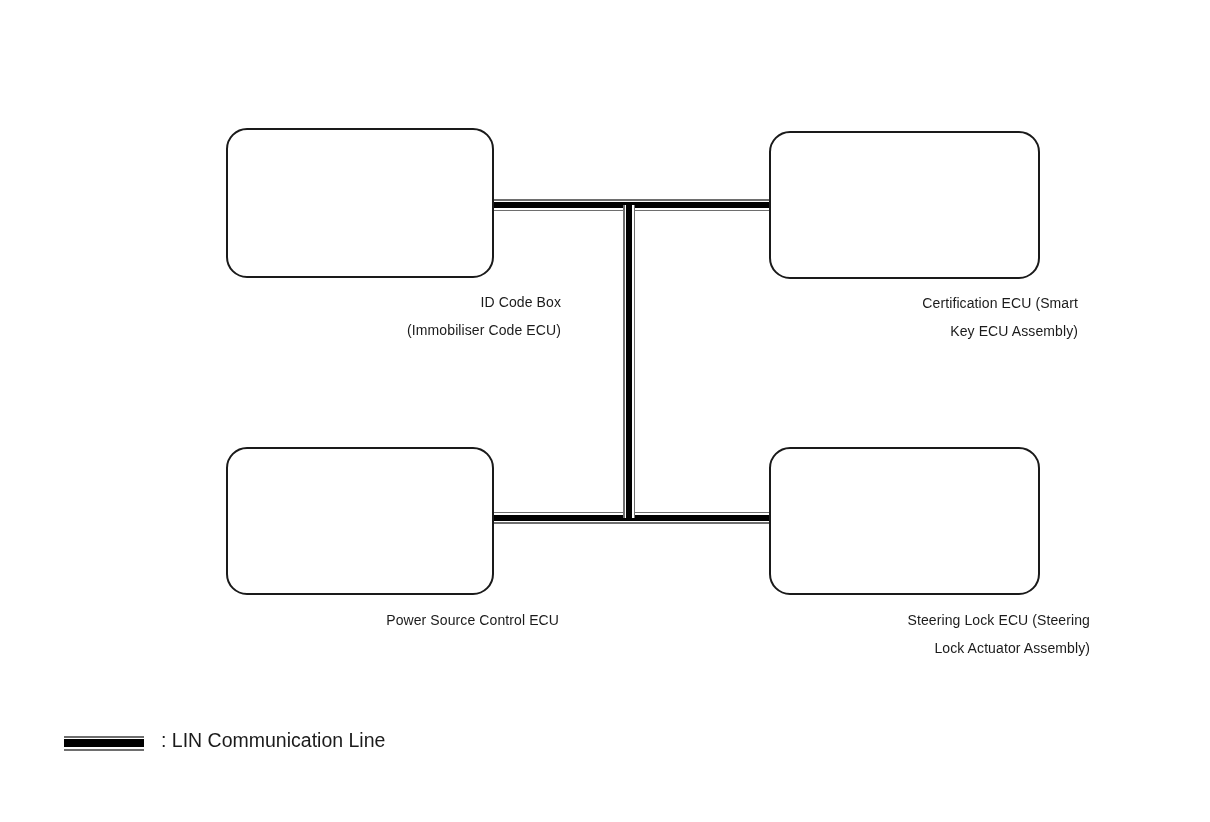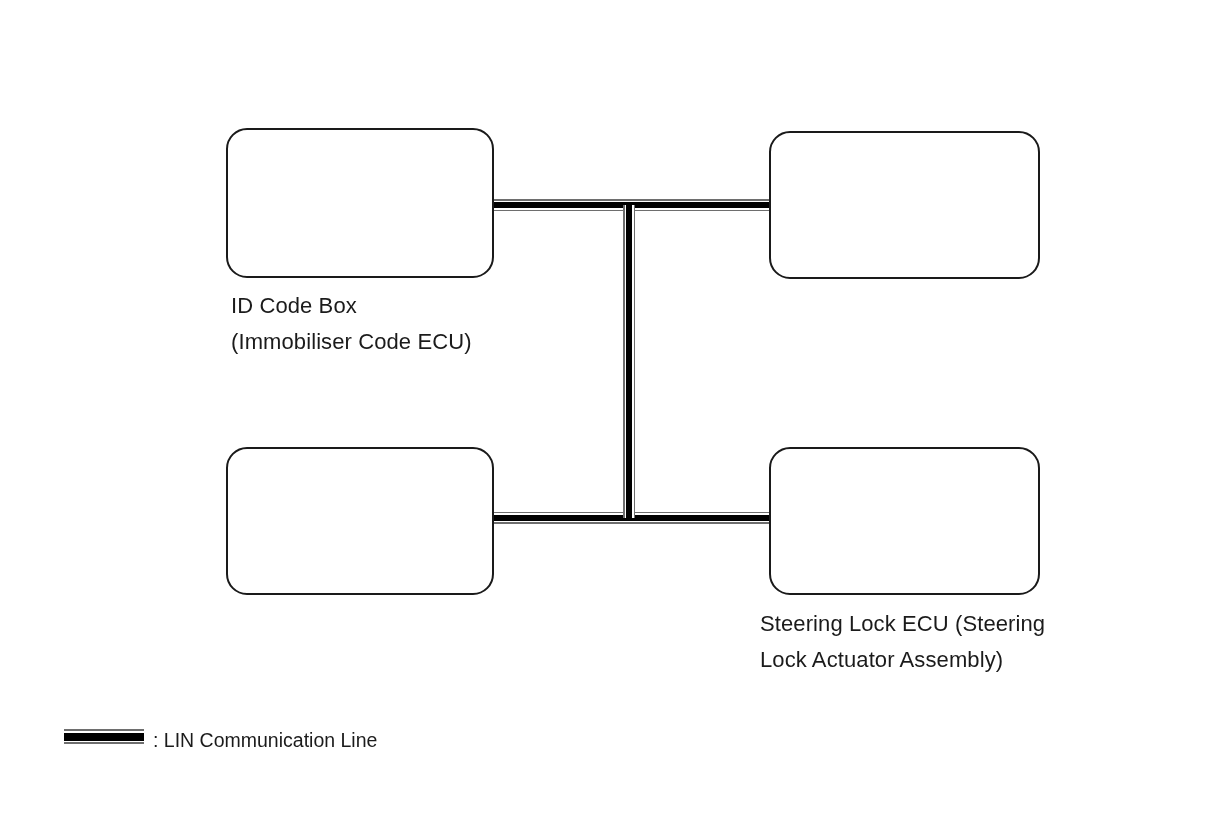--- a/index.html
+++ b/index.html
@@ -26,25 +26,26 @@
     box-sizing: border-box;
     background: #ffffff;
     border: 2.5px solid #1a1a1a;
     border-radius: 21px;
   }
 
   
   .ecu-label {
     position: absolute;
     font-family: "Liberation Sans", sans-serif;
-    font-size: 22px;
-    line-height: 36px;
+    font-size: 14px;
+    line-height: 28px;
     color: #1b1b1b;
     letter-spacing: 0.1px;
     white-space: pre-line;
+    text-align: right;
   }
 
   
   .lin-h {
     position: absolute;
     height: 12px;
     background:
       linear-gradient(to bottom,
         #6e6e6e 0px, #6e6e6e 1.5px,
         #ffffff 1.5px, #ffffff 3px,
@@ -68,21 +69,22 @@
     position: absolute;
     background: #000000;
   }
 
   
   #legend {
     position: absolute;
     left: 64px;
     top: 729px;
     display: flex;
-    align-items: flex-start;
+    align-items: flex-end;
+    gap: 8px;
   }
   .legend-swatch {
     width: 80px;
     height: 15px;
     background:
       linear-gradient(to bottom,
         #6e6e6e 0px, #6e6e6e 2px,
         #ffffff 2px, #ffffff 3.5px,
         #000000 3.5px, #000000 11.5px,
         #ffffff 11.5px, #ffffff 13px,
@@ -115,21 +117,24 @@
 
   <div class="ecu-box" style="left:769px; top:131px; width:271px; height:148px;"></div>
 
   <div class="ecu-box" style="left:226px; top:447px; width:268px; height:148px;"></div>
 
   <div class="ecu-box" style="left:769px; top:447px; width:271px; height:148px;"></div>
 
   <div class="ecu-label" style="left:231px; top:288px; width:330px;">ID Code Box
 (Immobiliser Code ECU)</div>
 
+  <div class="ecu-label" style="left:778px; top:289px; width:300px;">Certification ECU (Smart
+Key ECU Assembly)</div>
 
+  <div class="ecu-label" style="left:219px; top:606px; width:340px;">Power Source Control ECU</div>
 
   <div class="ecu-label" style="left:760px; top:606px; width:330px;">Steering Lock ECU (Steering
 Lock Actuator Assembly)</div>
 
   <div id="legend">
     <span class="legend-swatch"></span>
     <span class="legend-text">: LIN Communication Line</span>
   </div>
 
 </div>

